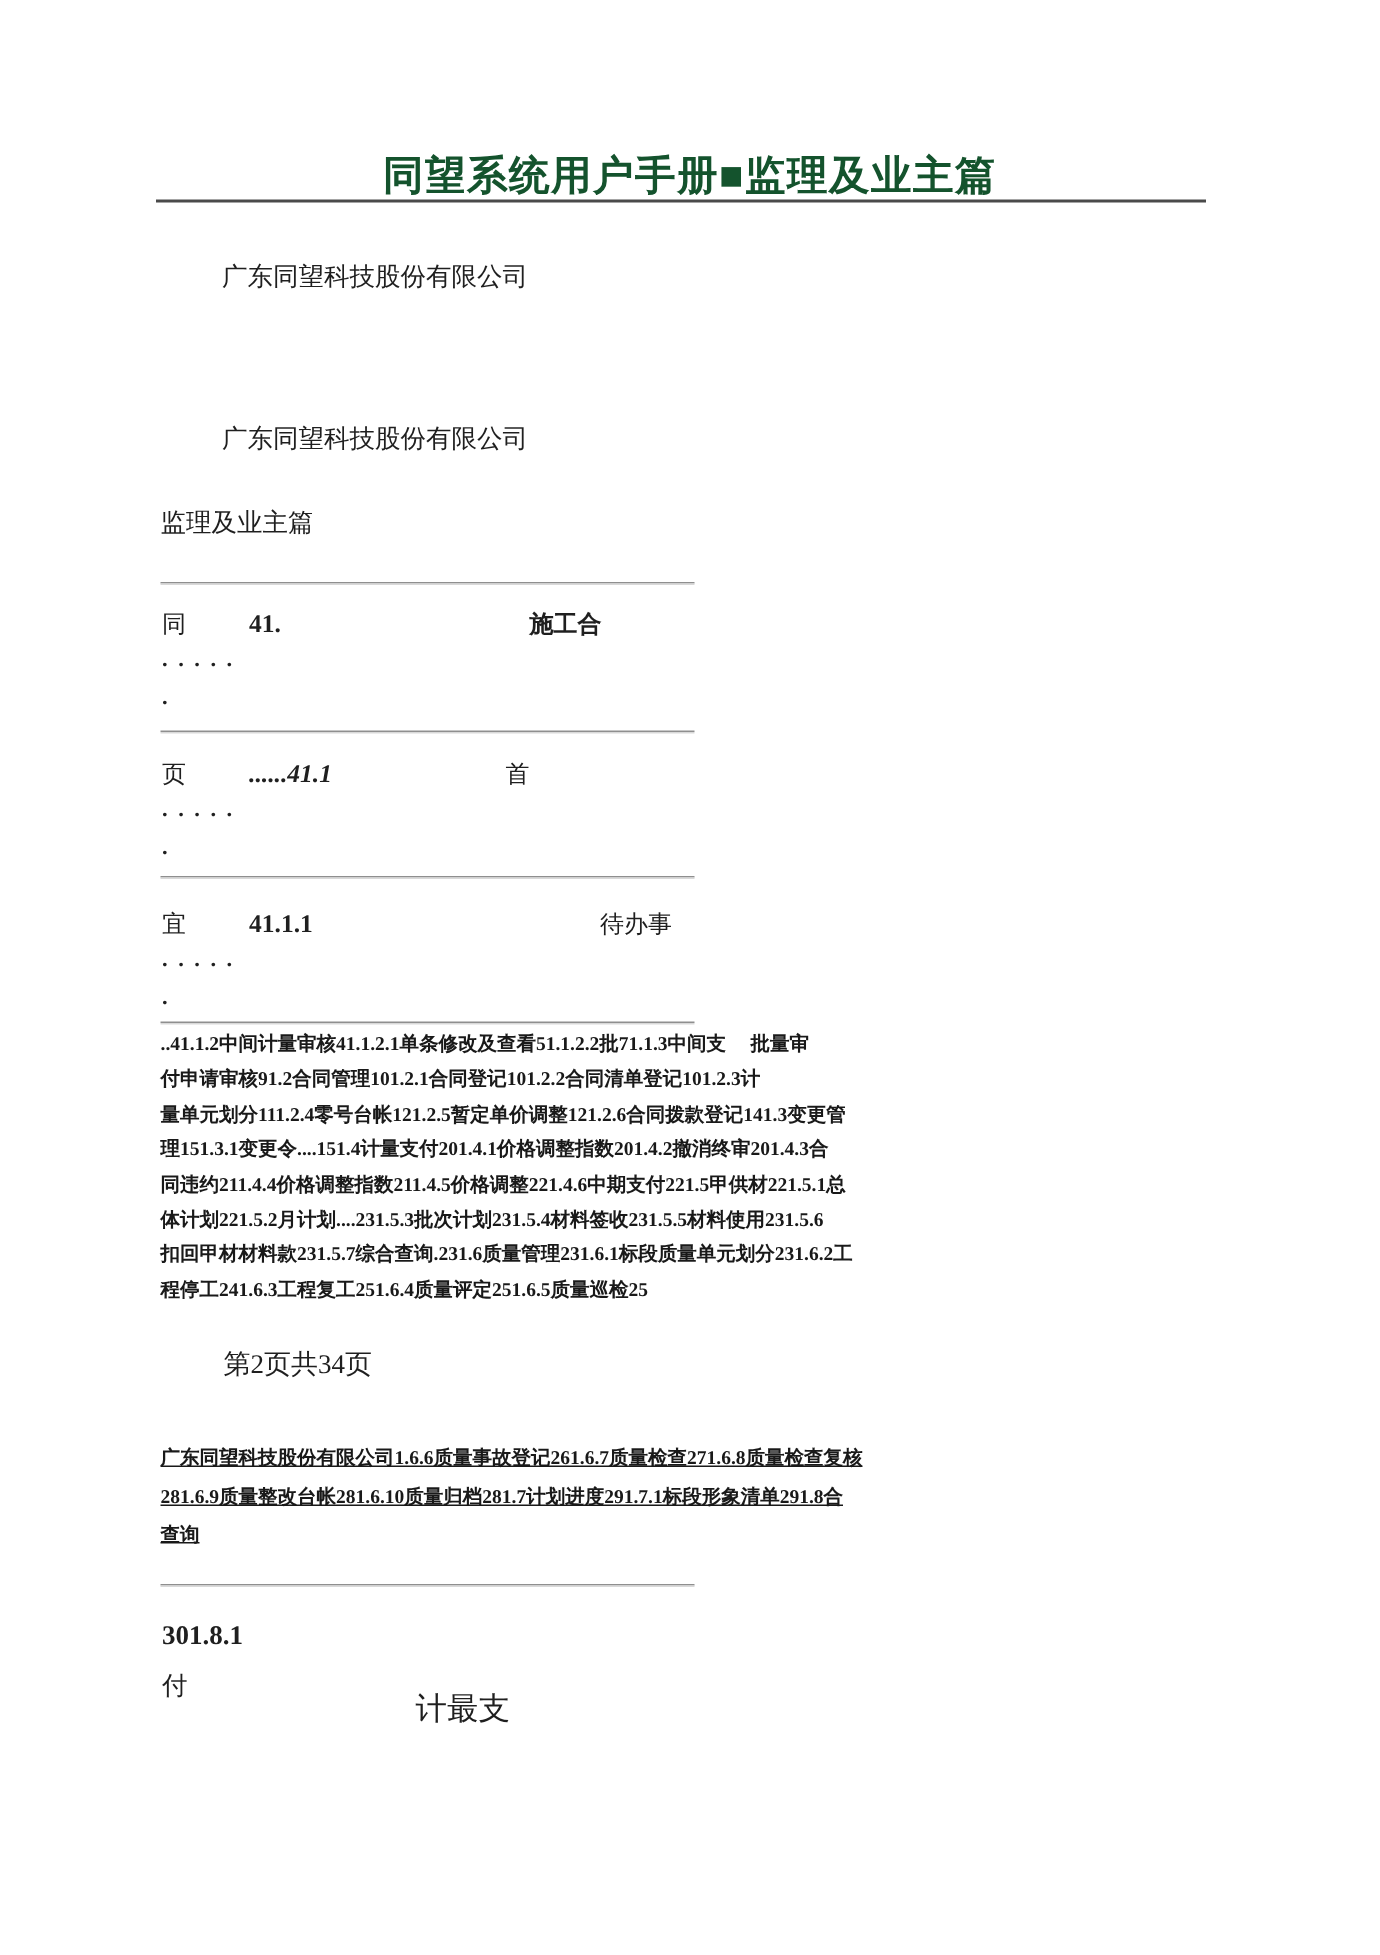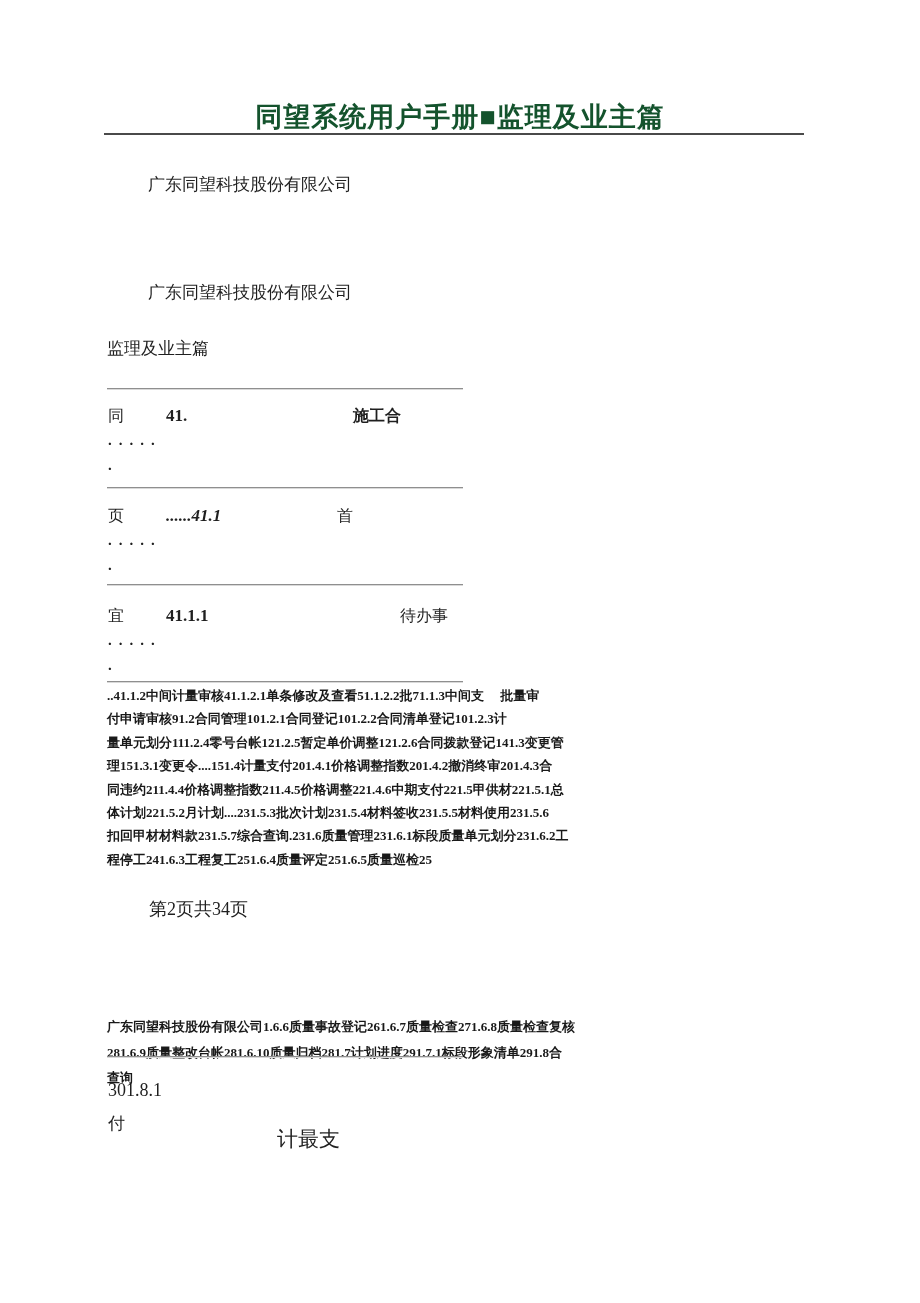--- a/index.html
+++ b/index.html
@@ -53,25 +53,25 @@
   .tail-dot { font-size:15px; font-weight:700; left:108px; }
   .tail-1 { top:457px; } .tail-2 { top:557px; } .tail-3 { top:657px; }
 
   .para {
     position:absolute; left:107px;
     font-size:13px; font-weight:700;
     color:#191919;
     white-space:pre;
   }
   .para-1 { top:684px; line-height:23.4px; }
-  .para-2 { top:1014px; line-height:25.5px; }
+  .para-2 { top:959px; line-height:25.5px;text-decoration:underline; }
 
   .page-num { top:897px; left:149px; font-size:18px; font-weight:400; }
 
-  .bottom-num   { top:1080px; left:108px; font-size:18px; font-weight:400; }
+  .bottom-num   { top:1080px; left:108px; font-size:18px; font-weight:700; }
   .bottom-label { top:1125px; left:277px; font-size:21px; }
   .bottom-tail  { top:1112px; left:108px; font-size:17px; }
 </style>
 </head>
 <body>
 
 <div class="page">
 
   <div class="abs doc-title">同望系统用户手册■监理及业主篇</div>
   <div class="title-rule"></div>

